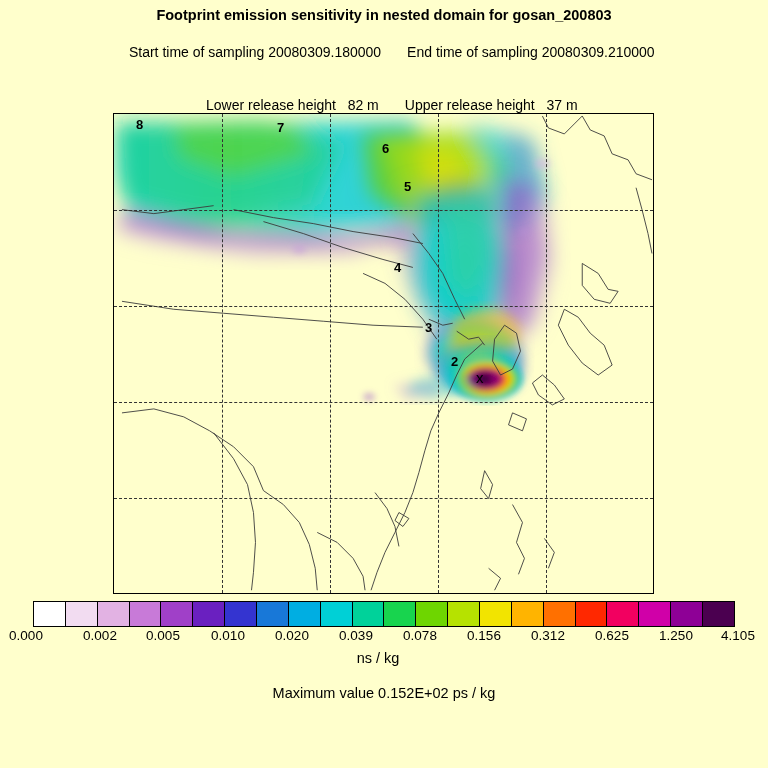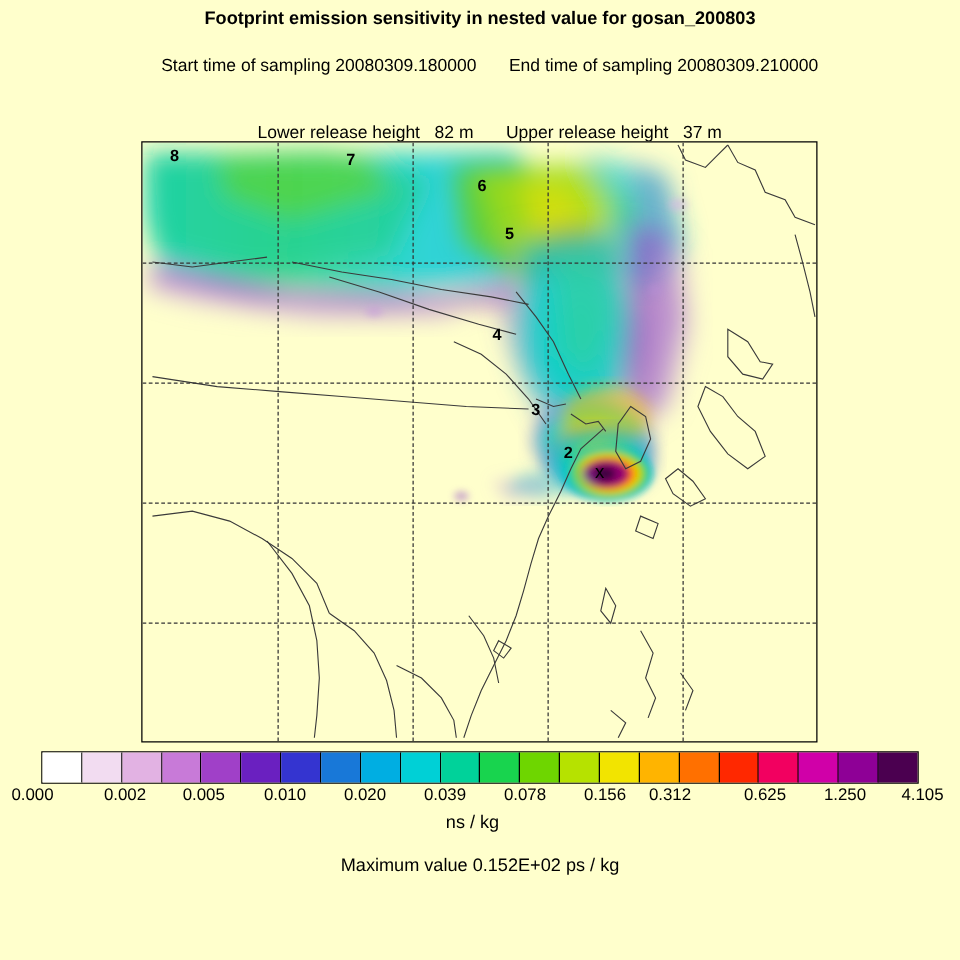--- a/index.html
+++ b/index.html
@@ -138,21 +138,21 @@
     left: 0;
     width: 768px;
     text-align: center;
     font-size: 14.5px;
   }
 </style>
 </head>
 <body>
 
 <div class="titles">
-  <div class="title-main">Footprint emission sensitivity in nested value for gosan_200803</div>
+  <div class="title-main">Footprint emission sensitivity in nested domain for gosan_200803</div>
   <div class="title-row">
     <span>Start time of sampling 20080309.180000</span><span class="gap"></span><span>End time of sampling 20080309.210000</span>
   </div>
   <div class="title-row">
     <span>Lower release height   82 m</span><span class="gap"></span><span>Upper release height   37 m</span>
   </div>
   <div class="title-row">Passive tracer used, meteorological data are from ECMWF</div>
 </div>
 
 <div class="map-wrap">
@@ -348,20 +348,20 @@
 
 <div class="cbar-labels">
   <span style="left:26px">0.000</span>
   <span style="left:100px">0.002</span>
   <span style="left:163px">0.005</span>
   <span style="left:228px">0.010</span>
   <span style="left:292px">0.020</span>
   <span style="left:356px">0.039</span>
   <span style="left:420px">0.078</span>
   <span style="left:484px">0.156</span>
-  <span style="left:536px">0.312</span>
+  <span style="left:548px">0.312</span>
   <span style="left:612px">0.625</span>
   <span style="left:676px">1.250</span>
   <span style="left:738px">4.105</span>
 </div>
 
 <div class="unit-label">ns / kg</div>
 <div class="maxval">Maximum value  0.152E+02 ps / kg</div>
 
 </body></html>

